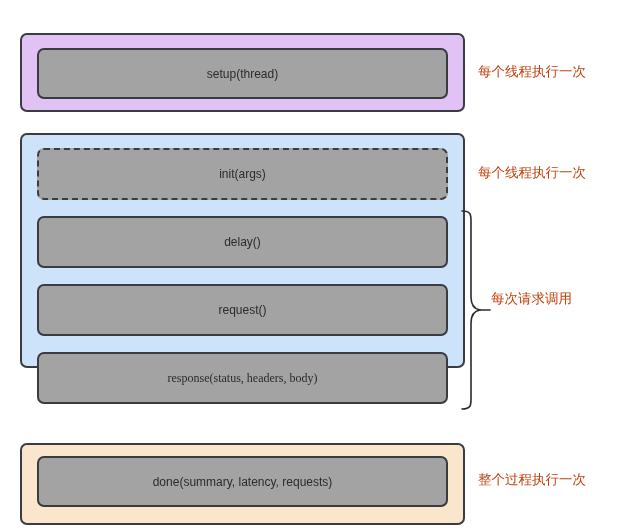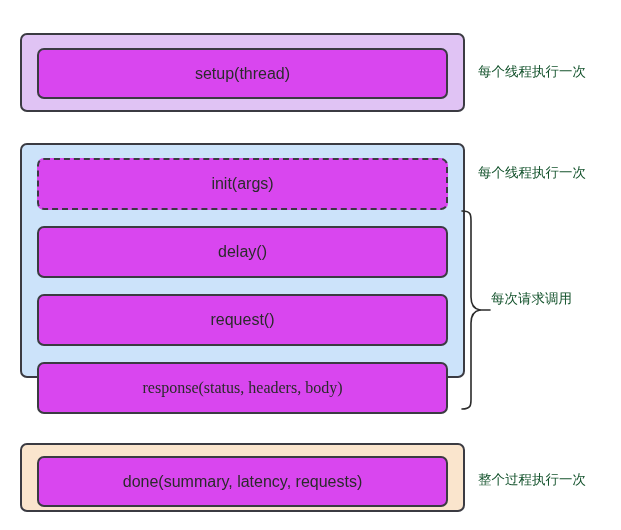--- a/index.html
+++ b/index.html
@@ -26,36 +26,36 @@
   
   .group {
     position: absolute;
     left: 20px;
     width: 445px;
     box-sizing: border-box;
     border: 2px solid #3b3b42;
     border-radius: 7px;
   }
   .group.purple { top: 33px;  height: 79px;  background: #e0c3f4; }
-  .group.blue   { top: 143px; height: 235px; background: #cce3fa; }
-  .group.orange { top: 443px; height: 69px;  background: #fae5cd; }
+  .group.blue   { top: 133px; height: 235px; background: #cce3fa; }
+  .group.orange { top: 443px; height: 82px;  background: #fae5cd; }
 
   
   .step {
     position: absolute;
     left: 15px;
     right: 15px;
     box-sizing: border-box;
-    background: #d946ef;
+    background: #a3a3a3;
     border: 2px solid #3b3b42;
     border-radius: 7px;
     display: flex;
     align-items: center;
     justify-content: center;
-    font-size: 16px;
+    font-size: 12px;
     line-height: 1;
     color: #2b2b2b;
   }
   .step.dashed {
     border-style: dashed;
     border-width: 2.5px;
   }
 
   .purple .step { top: 13px;  height: 51px; }
   .orange .step { top: 11px;  height: 51px; }
@@ -64,21 +64,21 @@
   .blue .step.s-delay    { top: 81px;  height: 52px; }
   .blue .step.s-request  { top: 149px; height: 52px; }
   .blue .step.s-response { top: 217px; height: 52px; font-family: Liberation Serif, serif; }
 
   
   .note {
     position: absolute;
     left: 478px;
     font-size: 13.5px;
     line-height: 1;
-    color: #14532d;
+    color: #c2410c;
     white-space: nowrap;
   }
   .note.n1 { top: 65px; }
   .note.n2 { top: 166px; }
   .note.n3 { top: 292px; left: 491px; }
   .note.n4 { top: 473px; }
 
   
   .brace {
     position: absolute;

